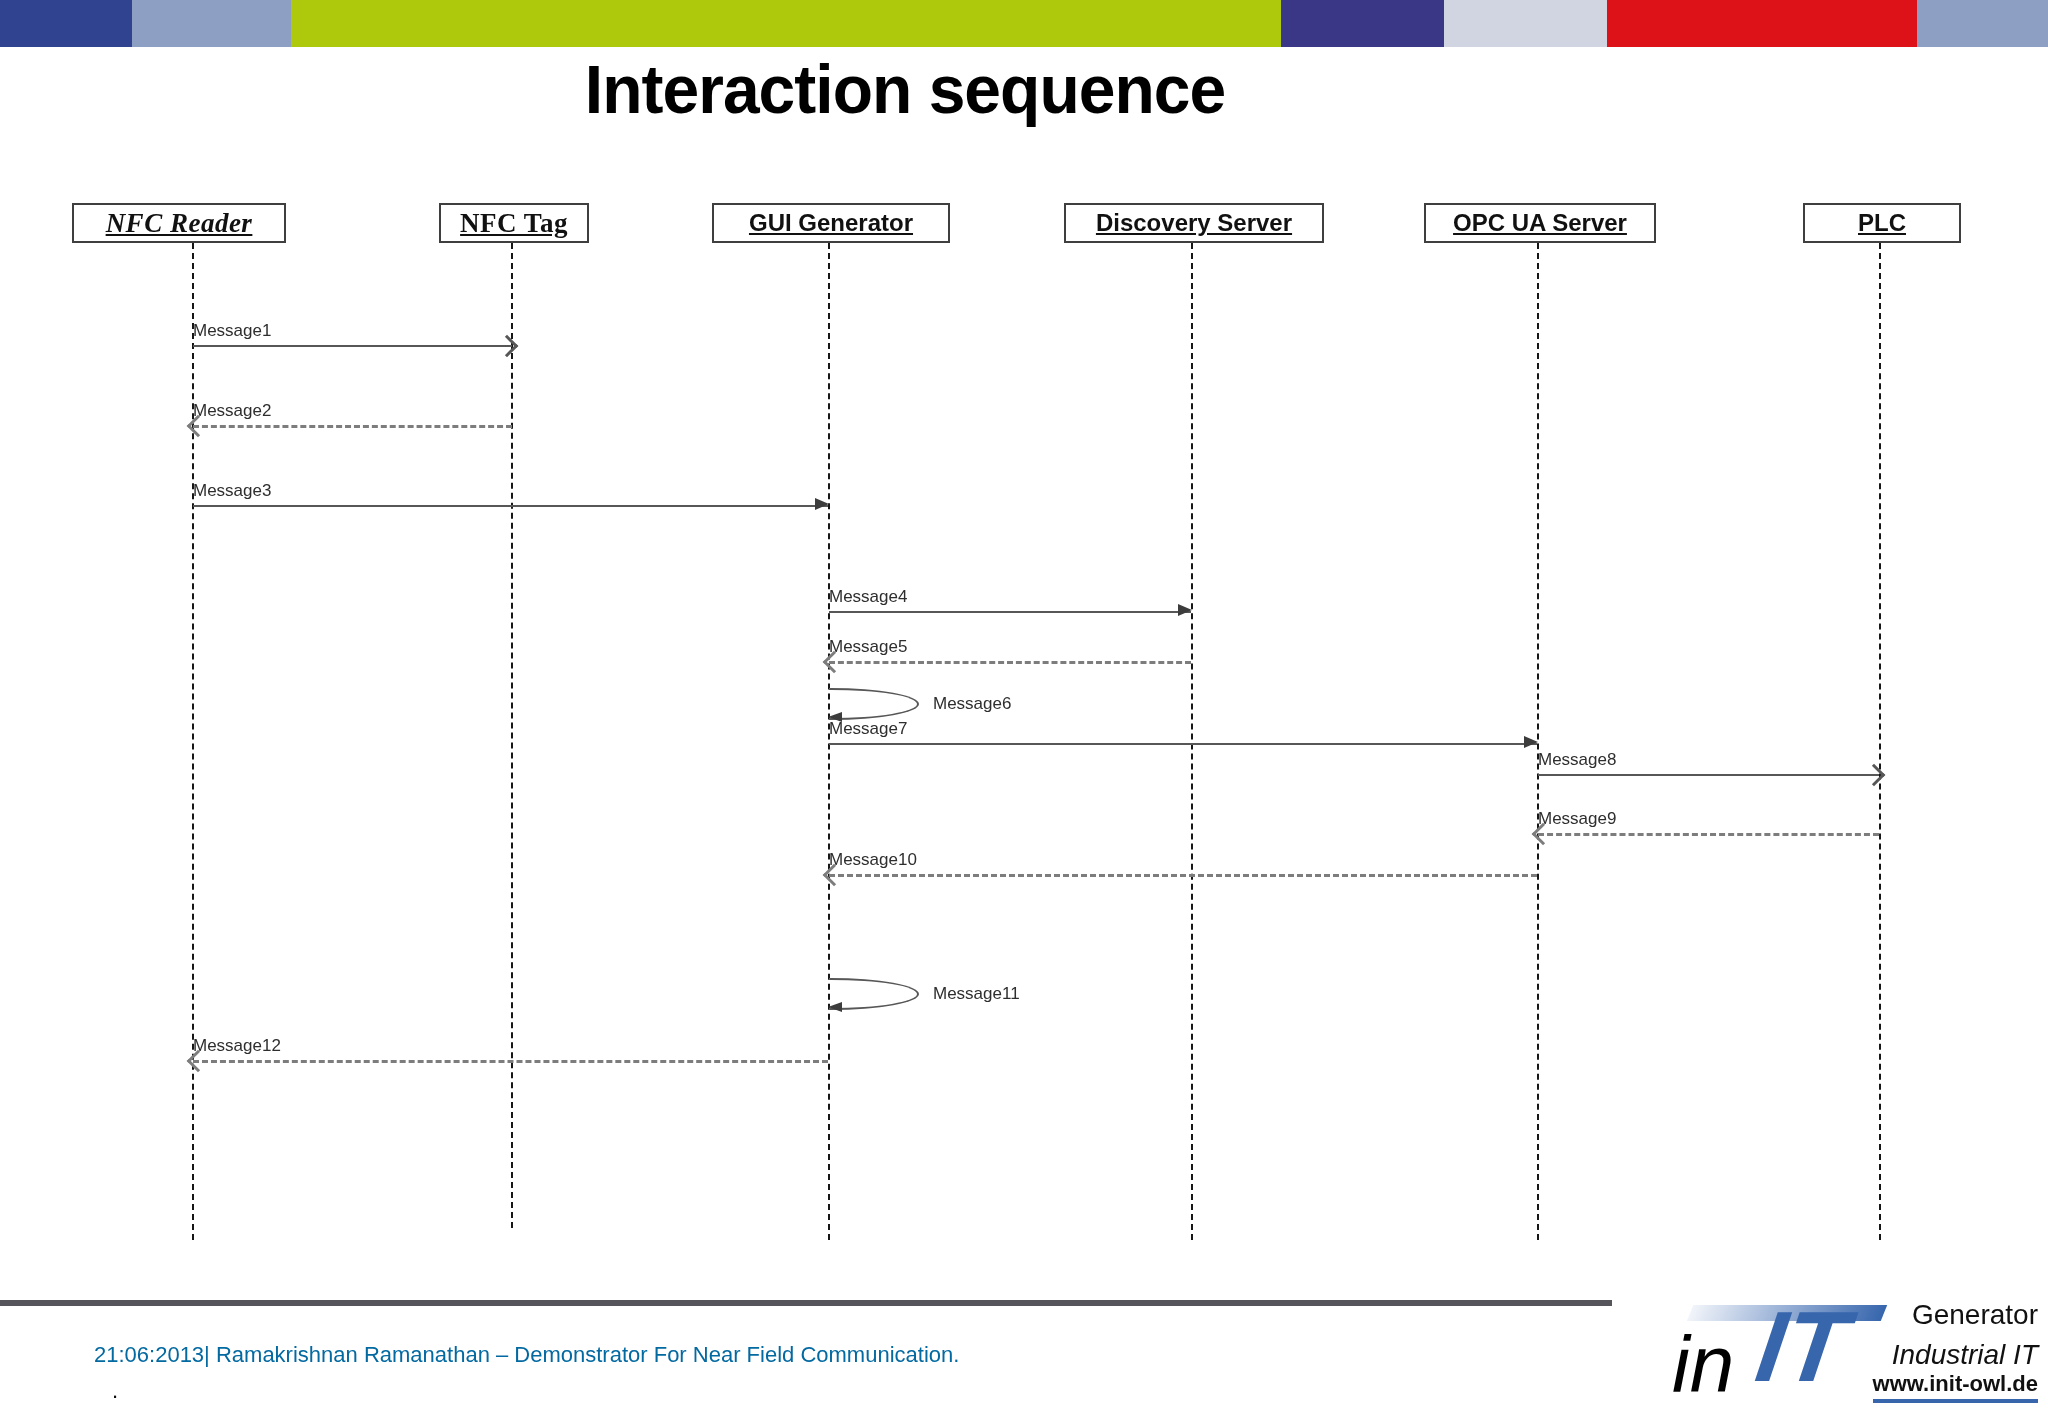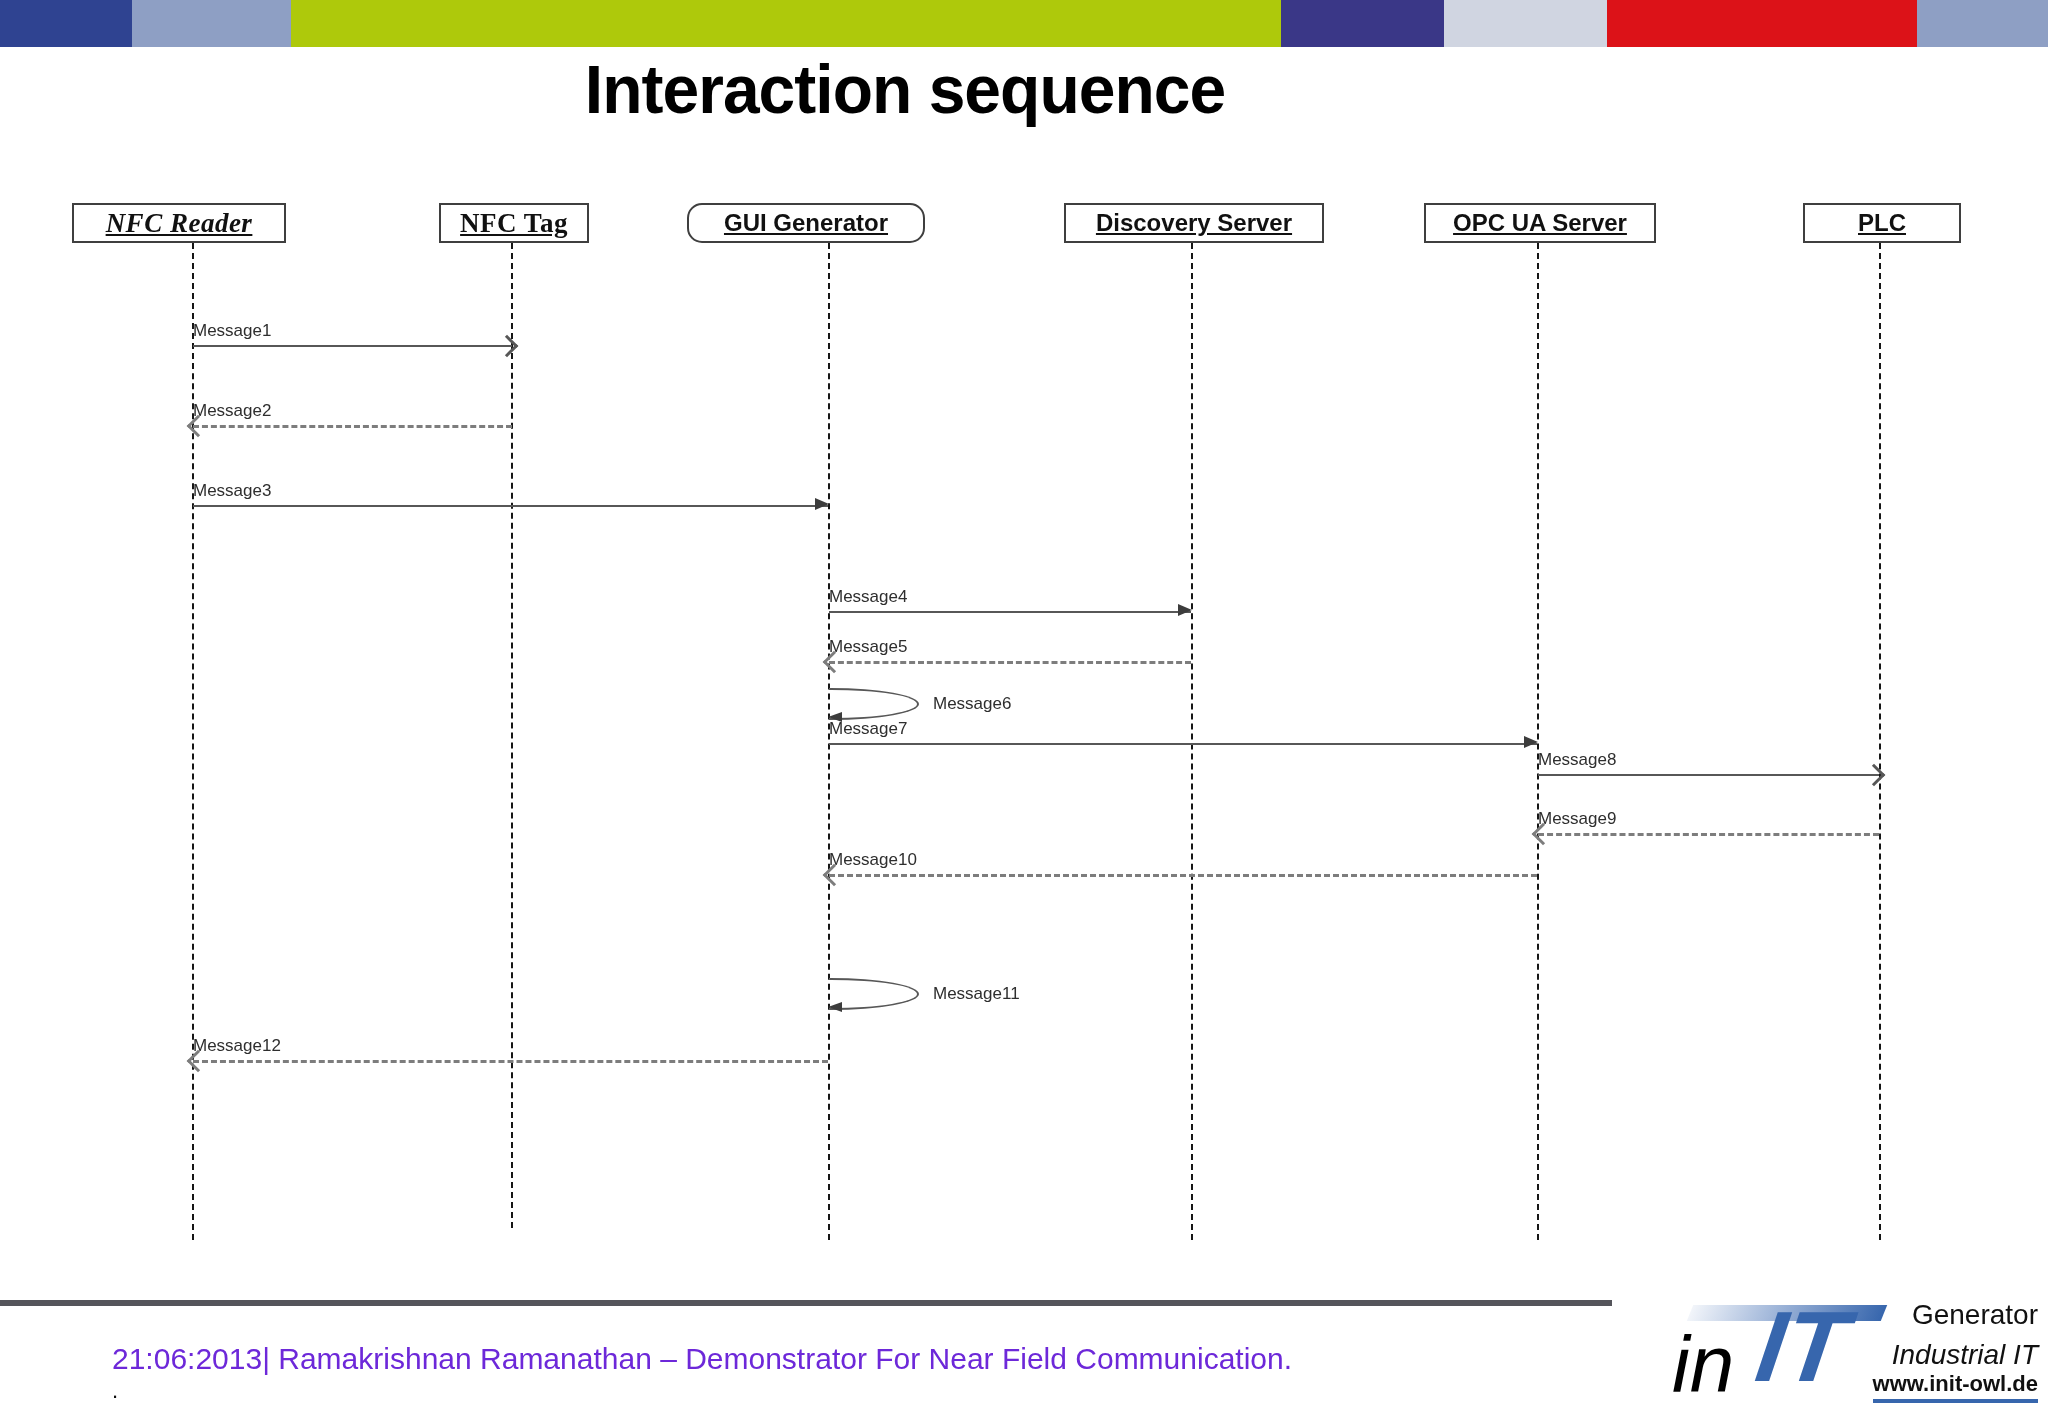--- a/index.html
+++ b/index.html
@@ -37,21 +37,21 @@
   
   .loop{position:absolute;}
   .loop-arc{position:absolute;left:0;top:0;width:88px;height:28px;
             border:2px solid #575757;border-left:none;
             border-top-right-radius:88px 16px;border-bottom-right-radius:88px 16px;}
   .loop-head{position:absolute;left:-1px;top:24px;width:0;height:0;
              border-right:14px solid #3c3c3c;border-top:5px solid transparent;border-bottom:5px solid transparent;}
   .loop-label{position:absolute;left:104px;top:6px;font-size:17px;color:#2e2e2e;white-space:nowrap;}
   
   .rule{position:absolute;left:0;top:1300px;width:1612px;height:6px;background:#55555b;}
-  .credit{position:absolute;left:112px;top:1342px;font-size:30px;color:#6d28d9;}
+  .credit{position:absolute;left:94px;top:1342px;font-size:22px;color:#0369a1;}
   .credit2{position:absolute;left:112px;top:1378px;font-size:22px;color:#0c0c0c;}
   
   .logo{position:absolute;left:1672px;top:1295px;width:370px;height:120px;}
   .logo-bar{position:absolute;left:18px;top:10px;width:194px;height:16px;
             background:linear-gradient(90deg,#f2f5fa 0%,#9db4d8 45%,#3766AD 100%);
             transform:skewX(-22deg);}
   .logo-in{position:absolute;left:0;top:30px;font-style:italic;font-size:80px;line-height:1;color:#000;}
   .logo-it{position:absolute;left:86px;top:-4px;font-style:italic;font-weight:bold;
            font-size:100px;line-height:1.1;color:#3766AD;transform:skewX(-8deg);}
   .logo-text{position:absolute;right:4px;top:4px;text-align:right;color:#111;}
@@ -74,21 +74,21 @@
 </div>
 
 <div class="title">Interaction sequence</div>
 
 <div class="actor serif" style="left:72px;width:210px;font-style:italic;">
     <span>NFC Reader</span>
   </div>
 <div class="actor serif" style="left:439px;width:146px;">
     <span>NFC Tag</span>
   </div>
-<div class="actor" style="left:687px;width:234px;border-radius:15px;">
+<div class="actor" style="left:712px;width:234px;">
     <span>GUI Generator</span>
   </div>
 <div class="actor" style="left:1064px;width:256px;align-items:center;">
     <span>Discovery Server</span>
   </div>
 <div class="actor" style="left:1424px;width:228px;">
     <span>OPC UA Server</span>
   </div>
 <div class="actor" style="left:1803px;width:154px;">
     <span>PLC</span>

